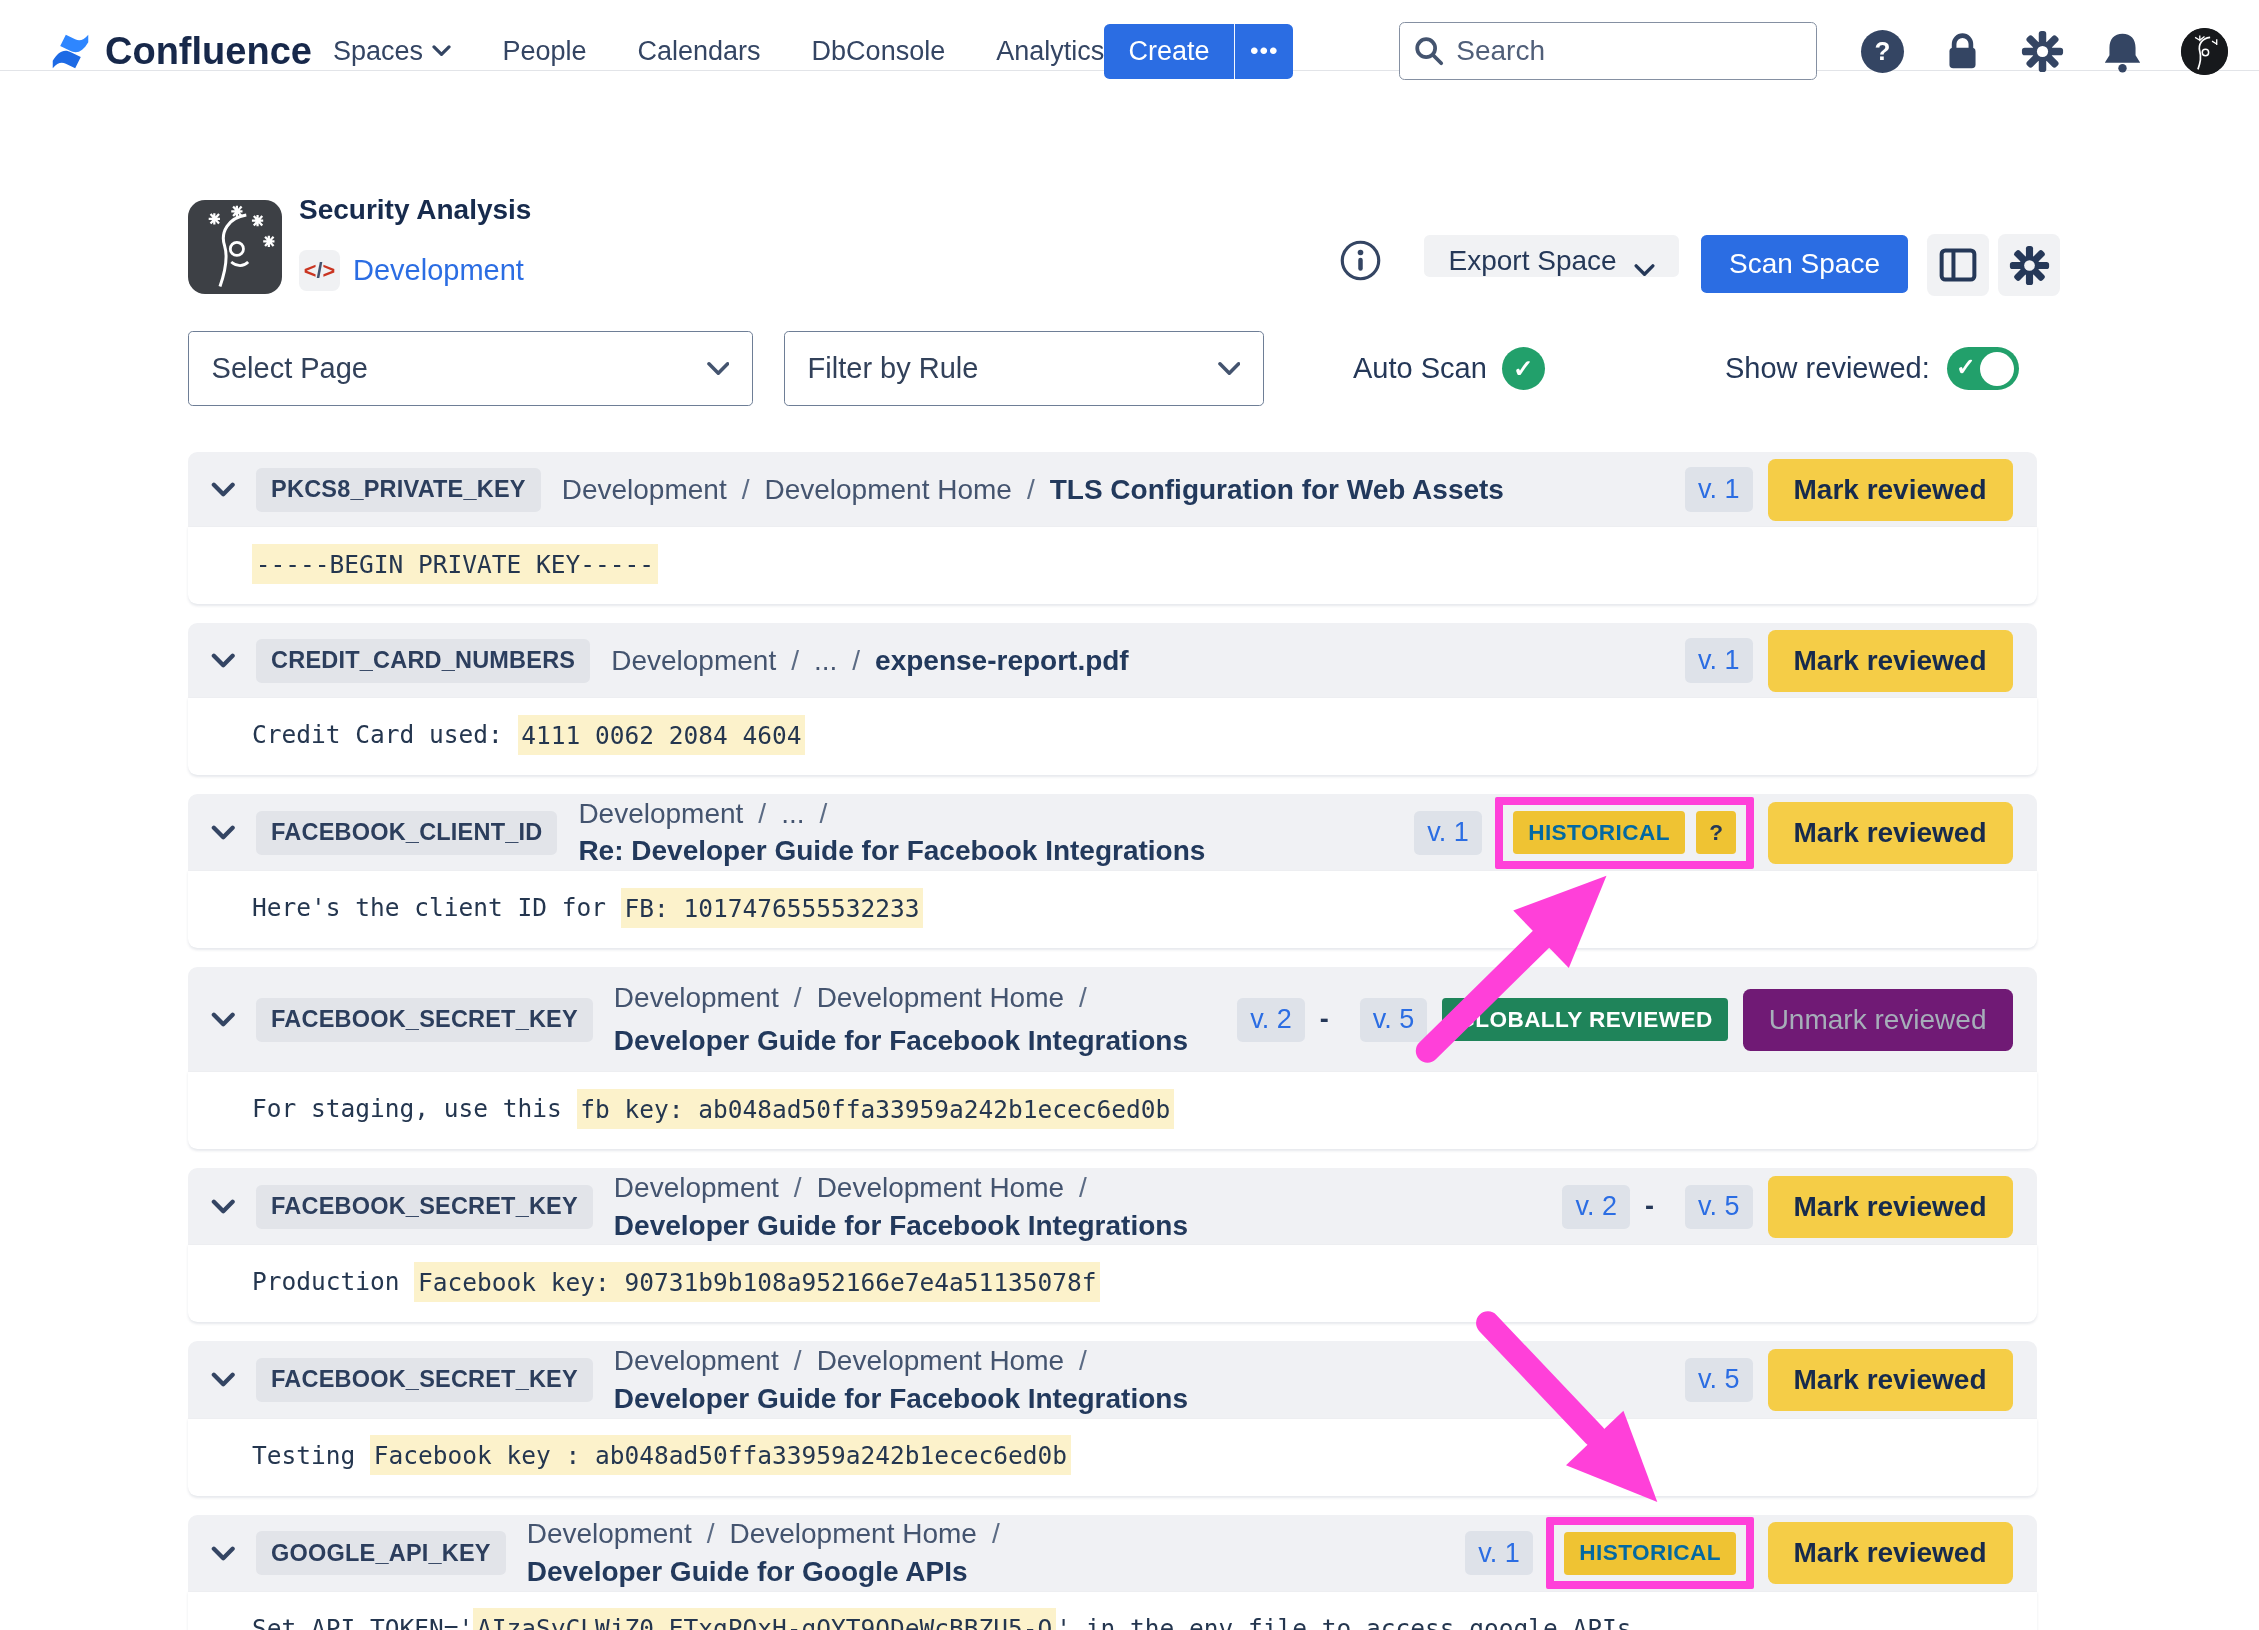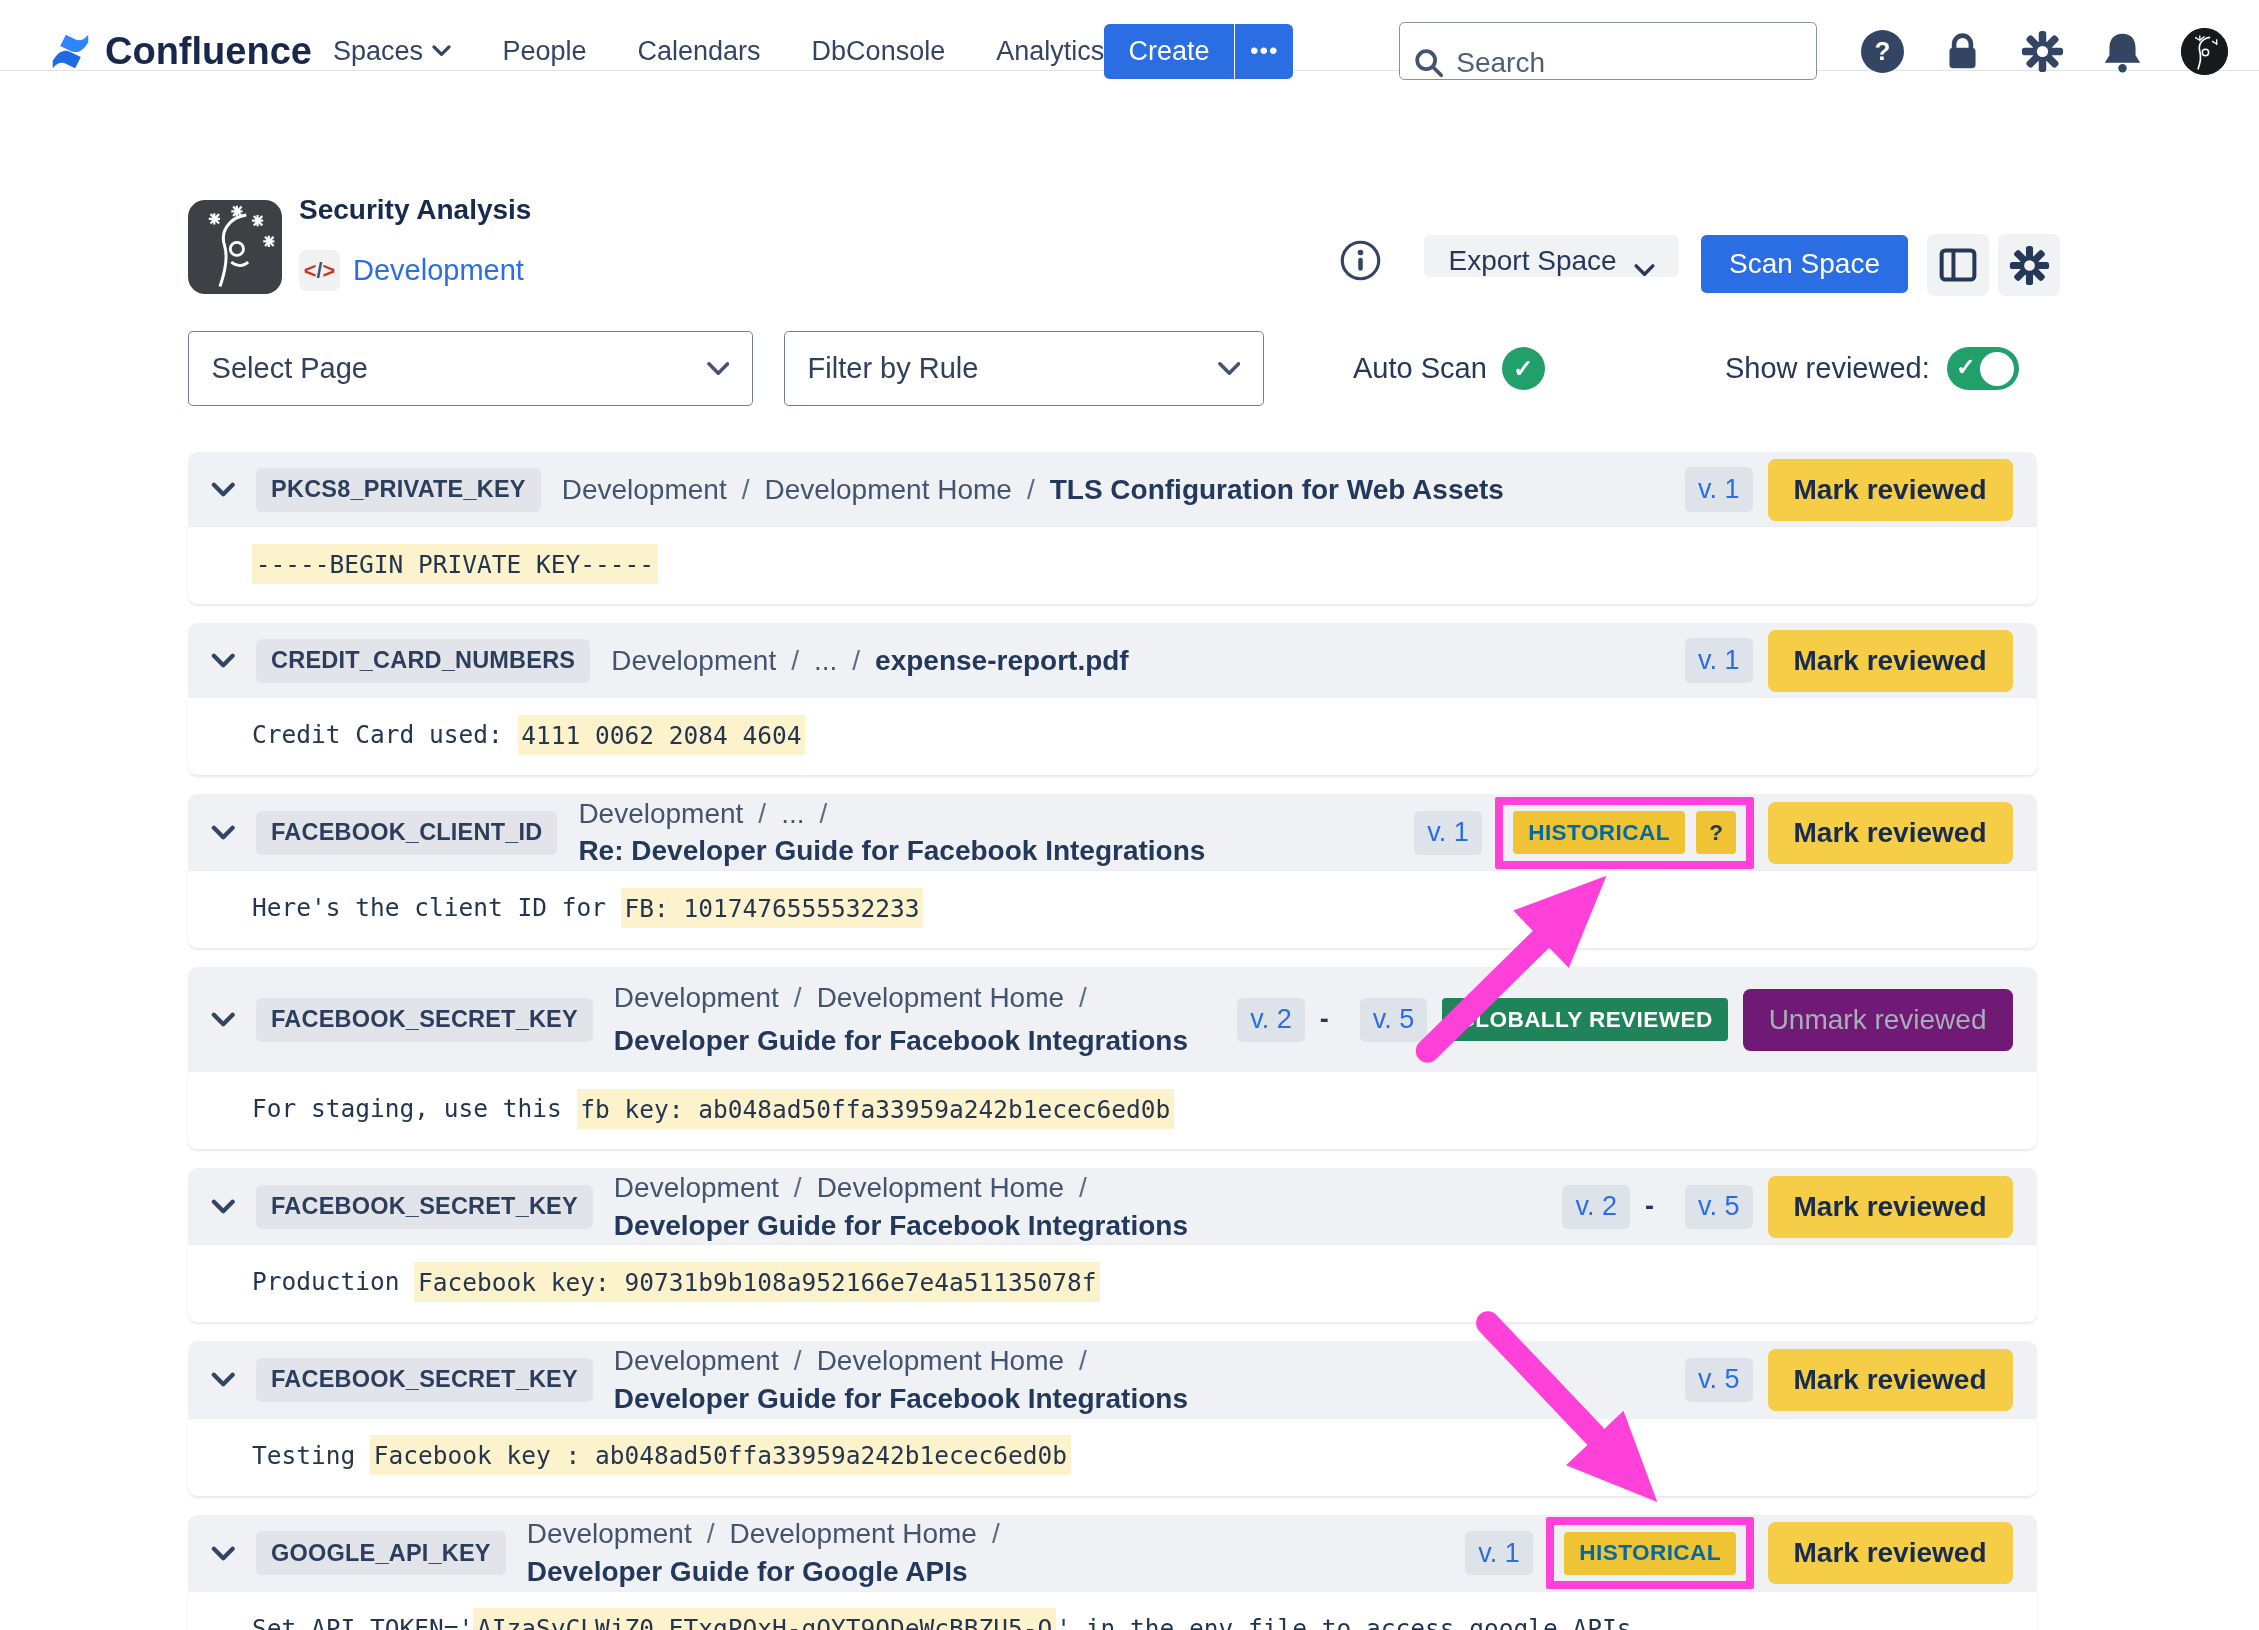--- a/index.html
+++ b/index.html
@@ -16,21 +16,21 @@
   .logo { position:absolute; left:49px; top:0; height:102px; display:flex; align-items:center; gap:13px;
           font-size:38px; font-weight:700; color:#17284a; }
   .menu { position:absolute; left:333px; top:0; height:102px; display:flex; align-items:center; gap:51px;
           font-size:27px; font-weight:500; color:#344563; }
   .menu-item { display:flex; align-items:center; gap:9.4px; cursor:pointer; }
   .create { position:absolute; left:1104px; top:23.5px; height:55px; display:flex; border-radius:5.6px; overflow:hidden; }
   .create-main { background:#2b6de3; color:#fff; font-size:27px; font-weight:500; padding:0 24.5px; display:flex; align-items:center; }
   .create-more { background:#2b6de3; border-left:1.9px solid rgba(255,255,255,.95); color:#fff;
                  padding:0 15px; display:flex; align-items:center; font-size:24.5px; letter-spacing:0.9px; }
   .search { position:absolute; left:1399px; top:21.7px; width:418px; height:58px;
-            border:1.9px solid #8590a2; border-radius:5.6px; display:flex; align-items:flex-end; padding:0 13px; gap:11.3px; background:#fff; }
+            border:1.9px solid #8590a2; border-radius:5.6px; display:flex; align-items:flex-end; padding:12px 13px; gap:11.3px; background:#fff; }
   .search input { border:none; outline:none; font-size:28px; color:#172b4d; width:100%; font-family:inherit; background:transparent; }
   .search input::placeholder { color:#505f79; }
   .nav-icons { position:absolute; left:1861px; top:0; height:102px; display:flex; align-items:center; gap:38px; }
   .help-circle { width:43px; height:43px; border-radius:50%; background:#344563; color:#fff;
                  display:flex; align-items:center; justify-content:center; font-size:26px; font-weight:700; }
   .avatar { width:47px; height:47px; border-radius:50%; background:#17191c; overflow:hidden; }
 
   
   .space-icon { position:absolute; left:188px; top:200px; width:94px; height:94px; border-radius:17px; background:#3d4045; }
   .page-title { position:absolute; left:299px; top:194px; font-size:28px; font-weight:700; color:#172b4d; }

